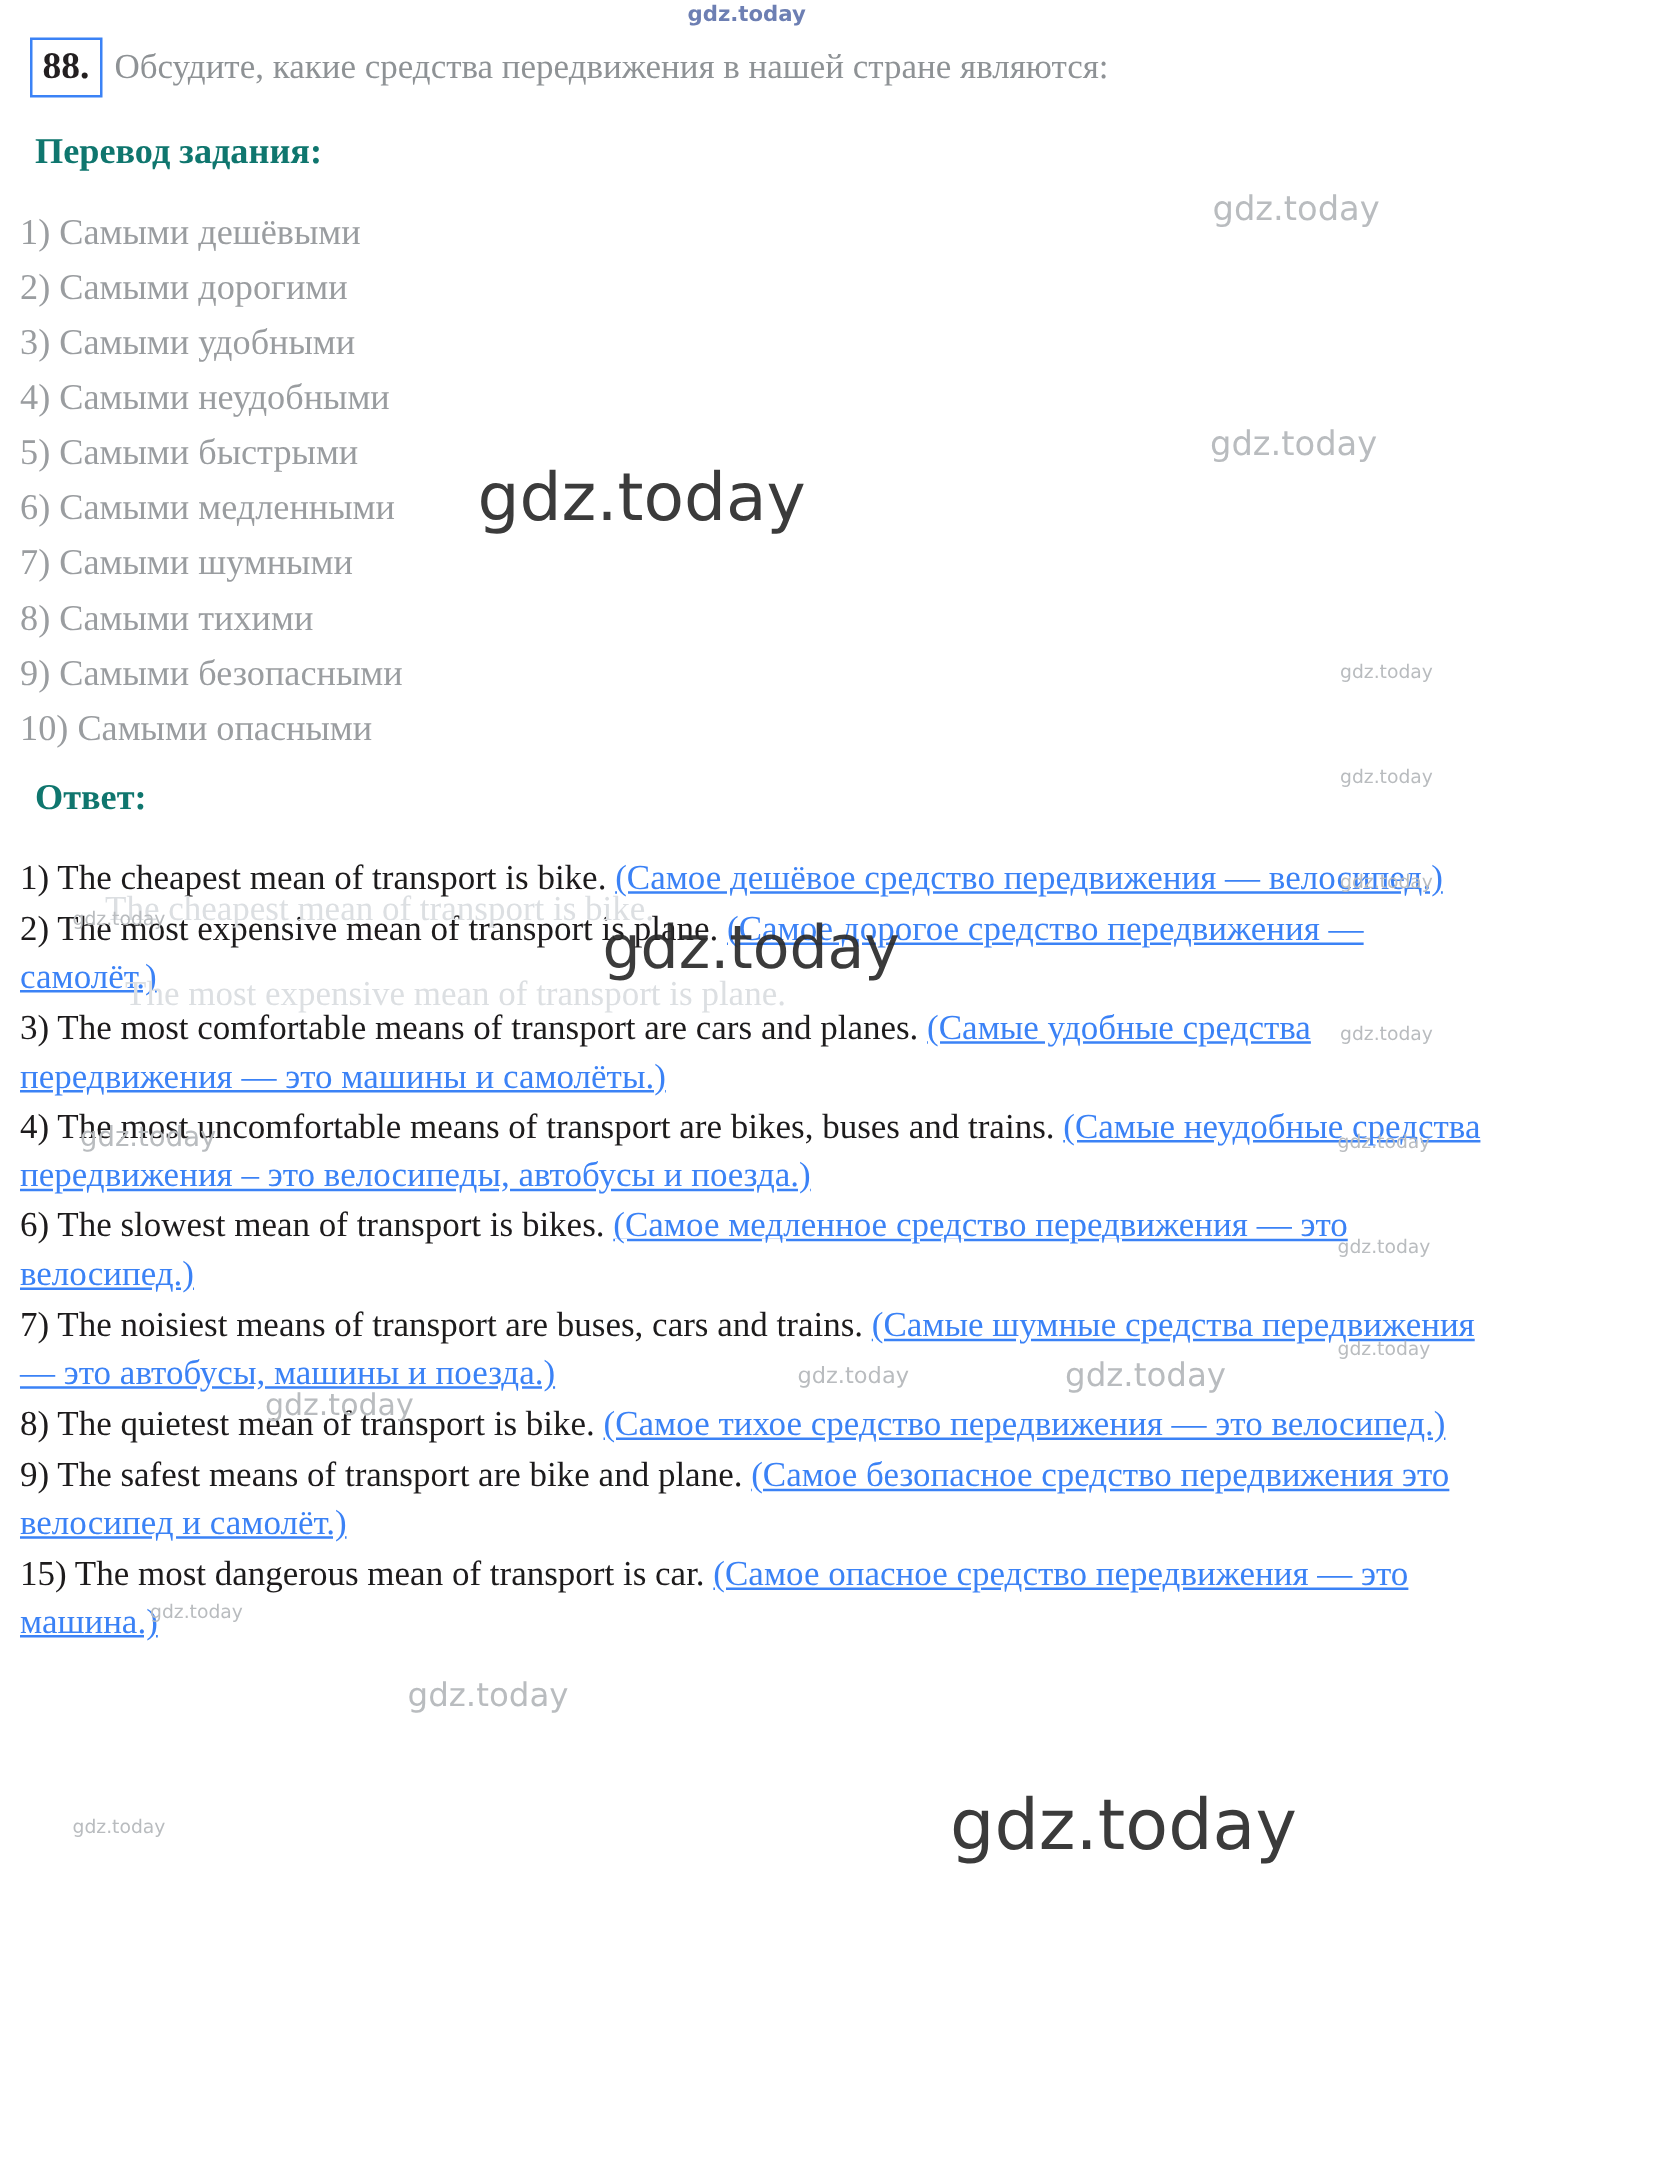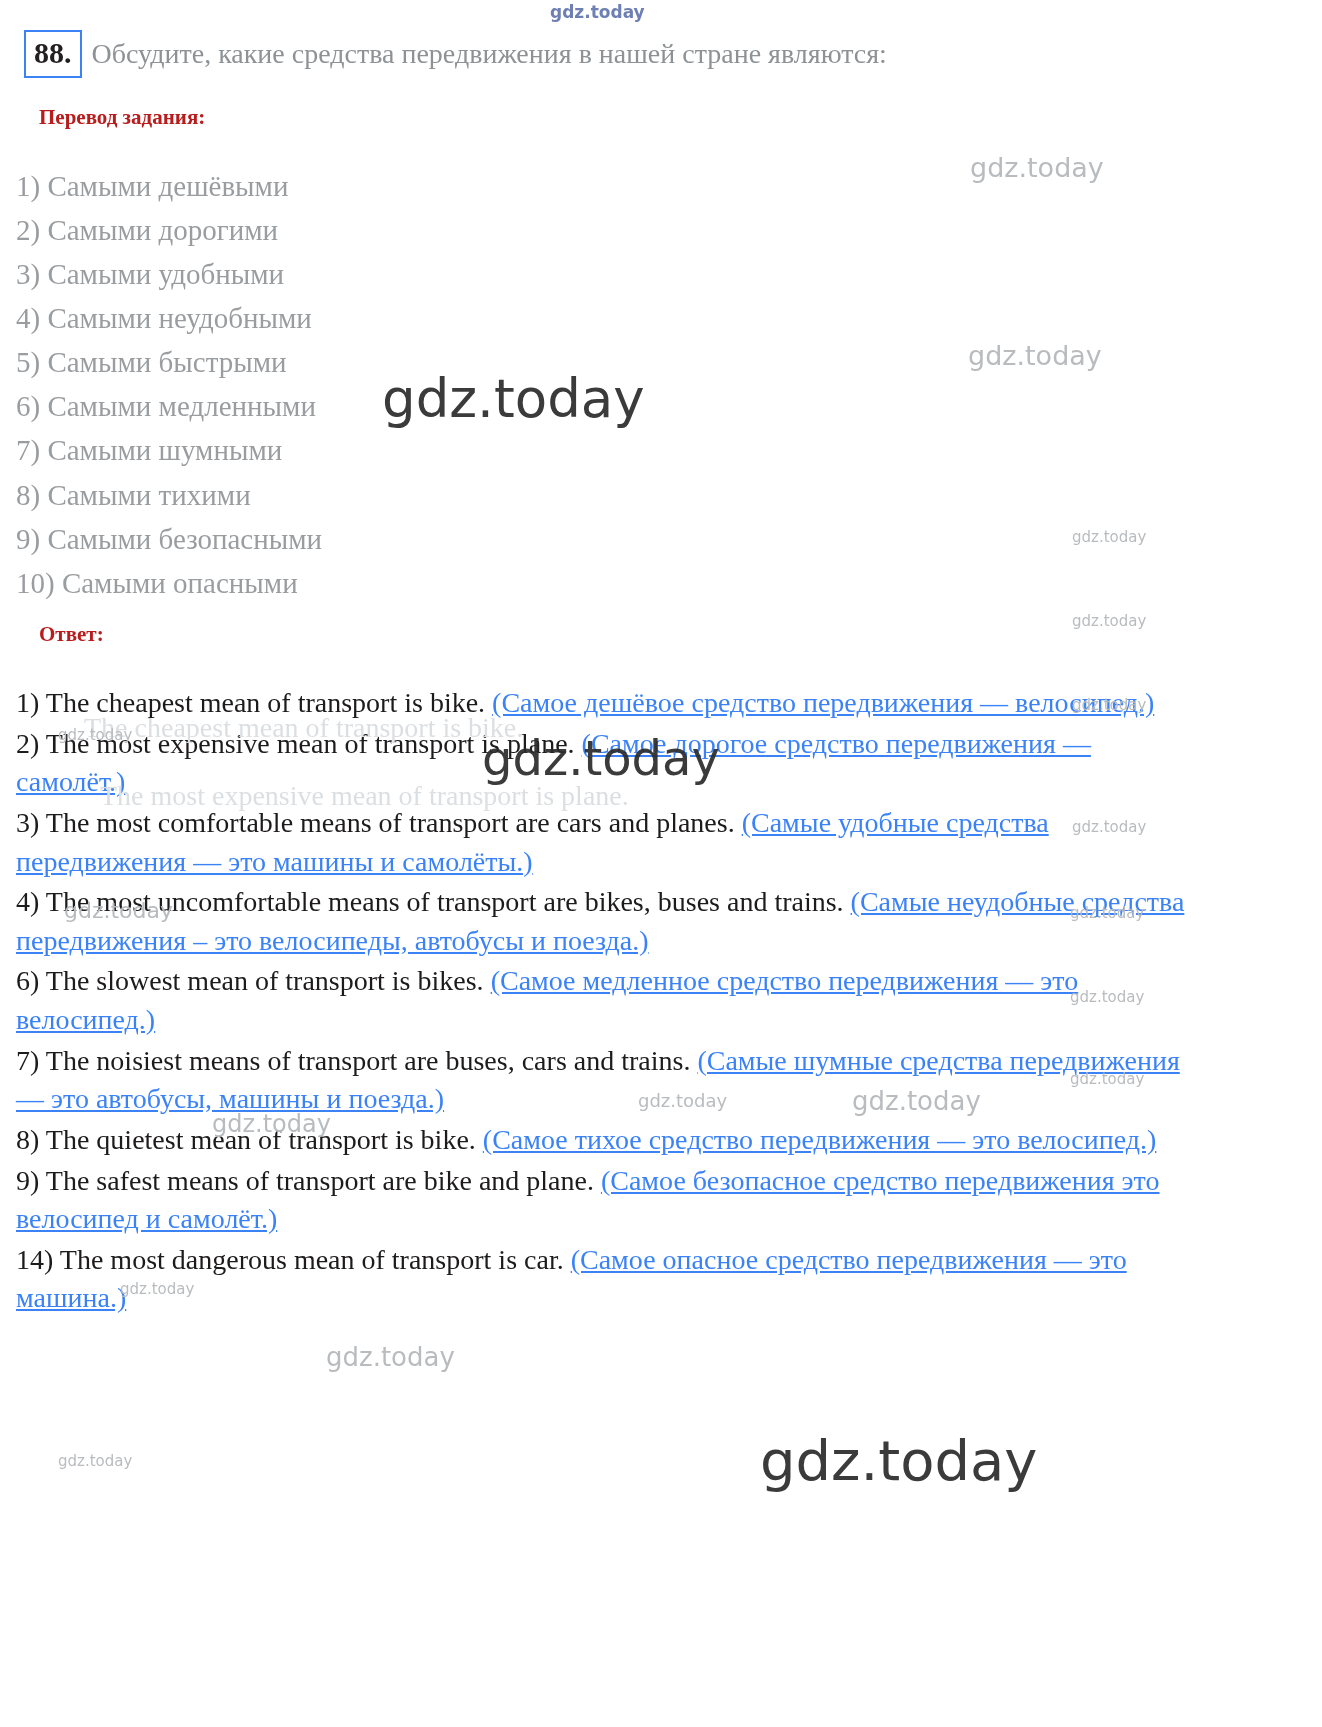--- a/index.html
+++ b/index.html
@@ -49,24 +49,24 @@
     color: #8e9295;
     line-height: 1.15;
     padding-top: 8px;
     white-space: nowrap;
     overflow: hidden;
   }
 
   
   .heading {
     position: absolute;
-    left: 39px;
-    font-size: 21px;
+    left: 28px;
+    font-size: 29px;
     font-weight: bold;
-    color: #b91c1c;
+    color: #0f766e;
   }
   #heading-translation { top: 105px; }
   #heading-answer { top: 622px; }
 
   
   .translation-list {
     position: absolute;
     top: 164px;
     left: 16px;
     width: 700px;
@@ -184,21 +184,21 @@
     </div>
     <div class="answer-item">
       <span class="en">8) The quietest mean of transport is bike.</span>
       <span class="ru">(Самое тихое средство передвижения — это велосипед.)</span>
     </div>
     <div class="answer-item">
       <span class="en">9) The safest means of transport are bike and plane.</span>
       <span class="ru">(Самое безопасное средство передвижения это велосипед и самолёт.)</span>
     </div>
     <div class="answer-item">
-      <span class="en">14) The most dangerous mean of transport is car.</span>
+      <span class="en">15) The most dangerous mean of transport is car.</span>
       <span class="ru">(Самое опасное средство передвижения — это машина.)</span>
     </div>
   </div>
 
   <div class="wm-ghost" style="top:712px; left:84px; font-size:28px; color:#dcdfe2;">The cheapest mean of transport is bike.</div>
   <div class="wm-ghost" style="top:780px; left:100px; font-size:28px; color:#dcdfe2;">The most expensive mean of transport is plane.</div>
 
   <div class="wm" style="top:152px; left:970px; font-size:27px;">gdz.today</div>
   <div class="wm" style="top:340px; left:968px; font-size:27px;">gdz.today</div>
   <div class="wm wm-big" style="top:368px; left:382px; font-size:53px;">gdz.today</div>

